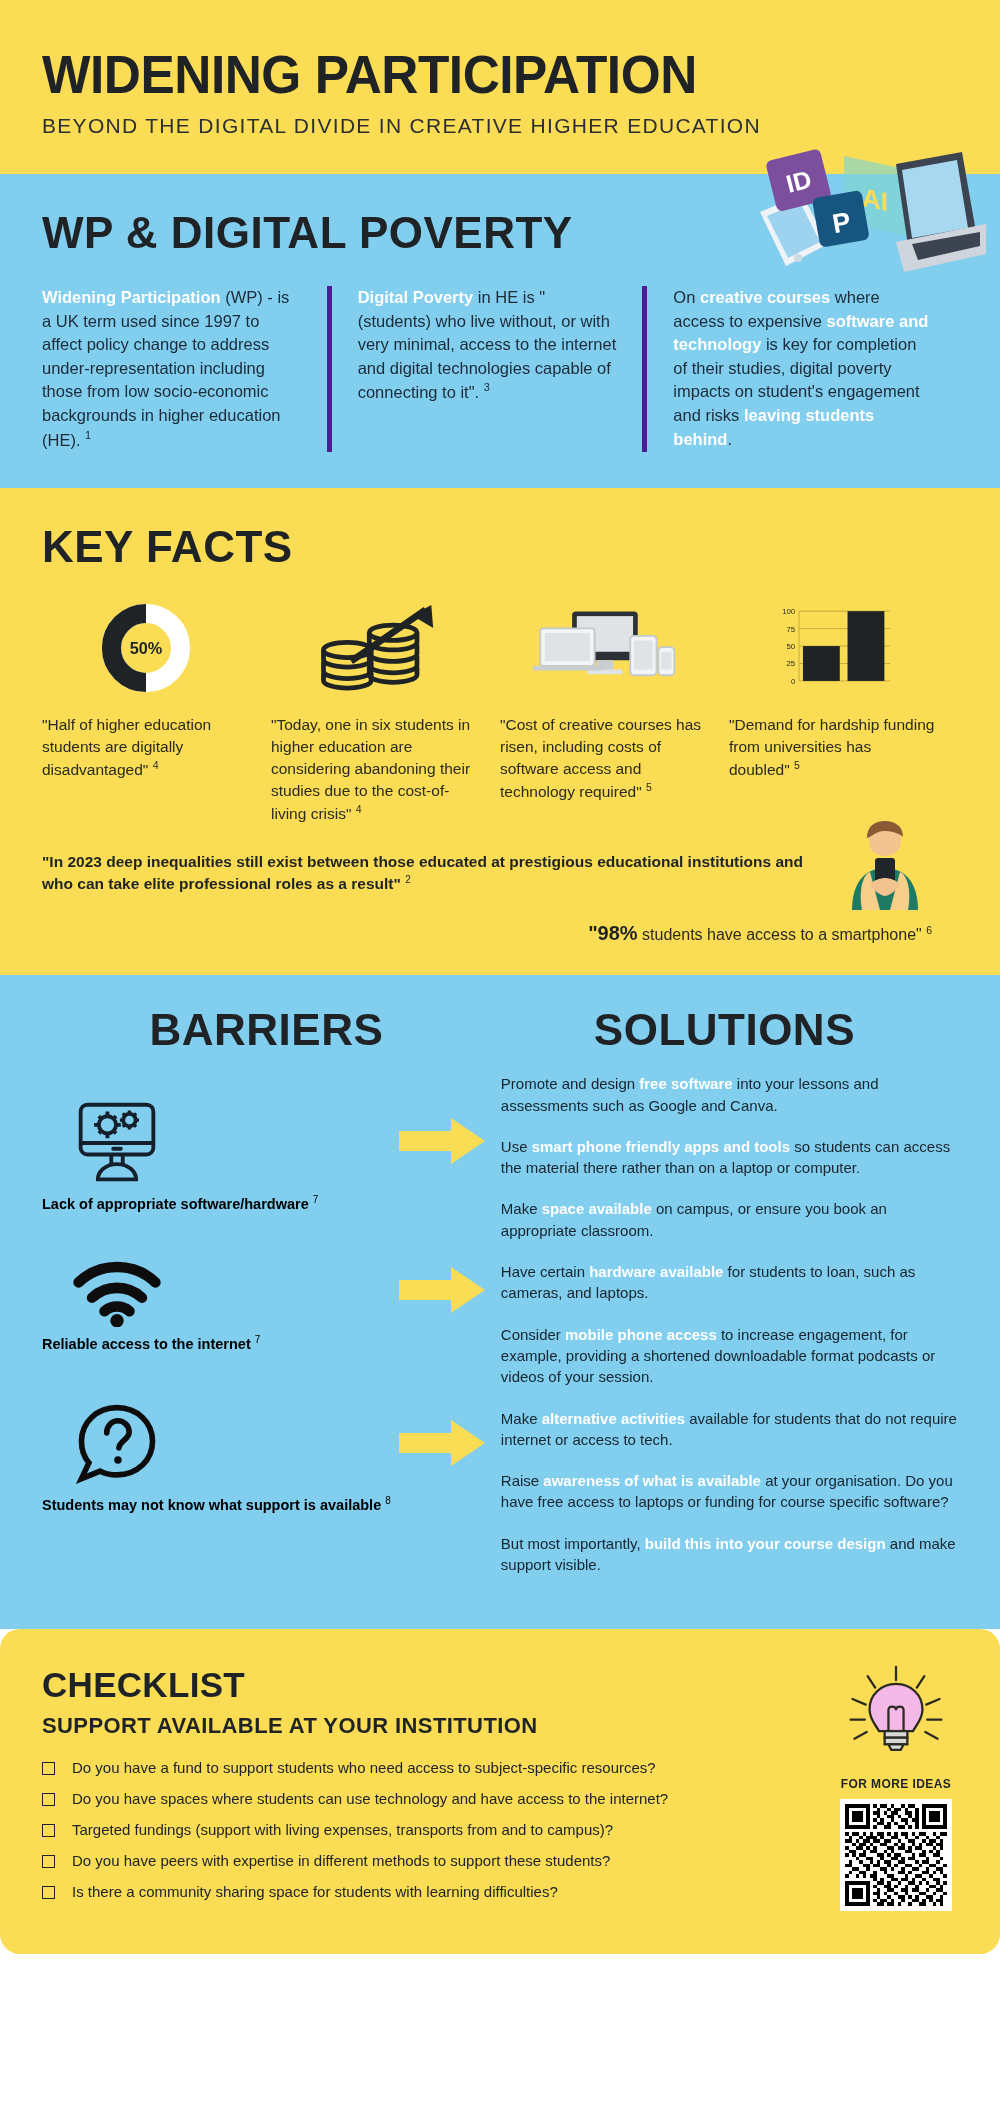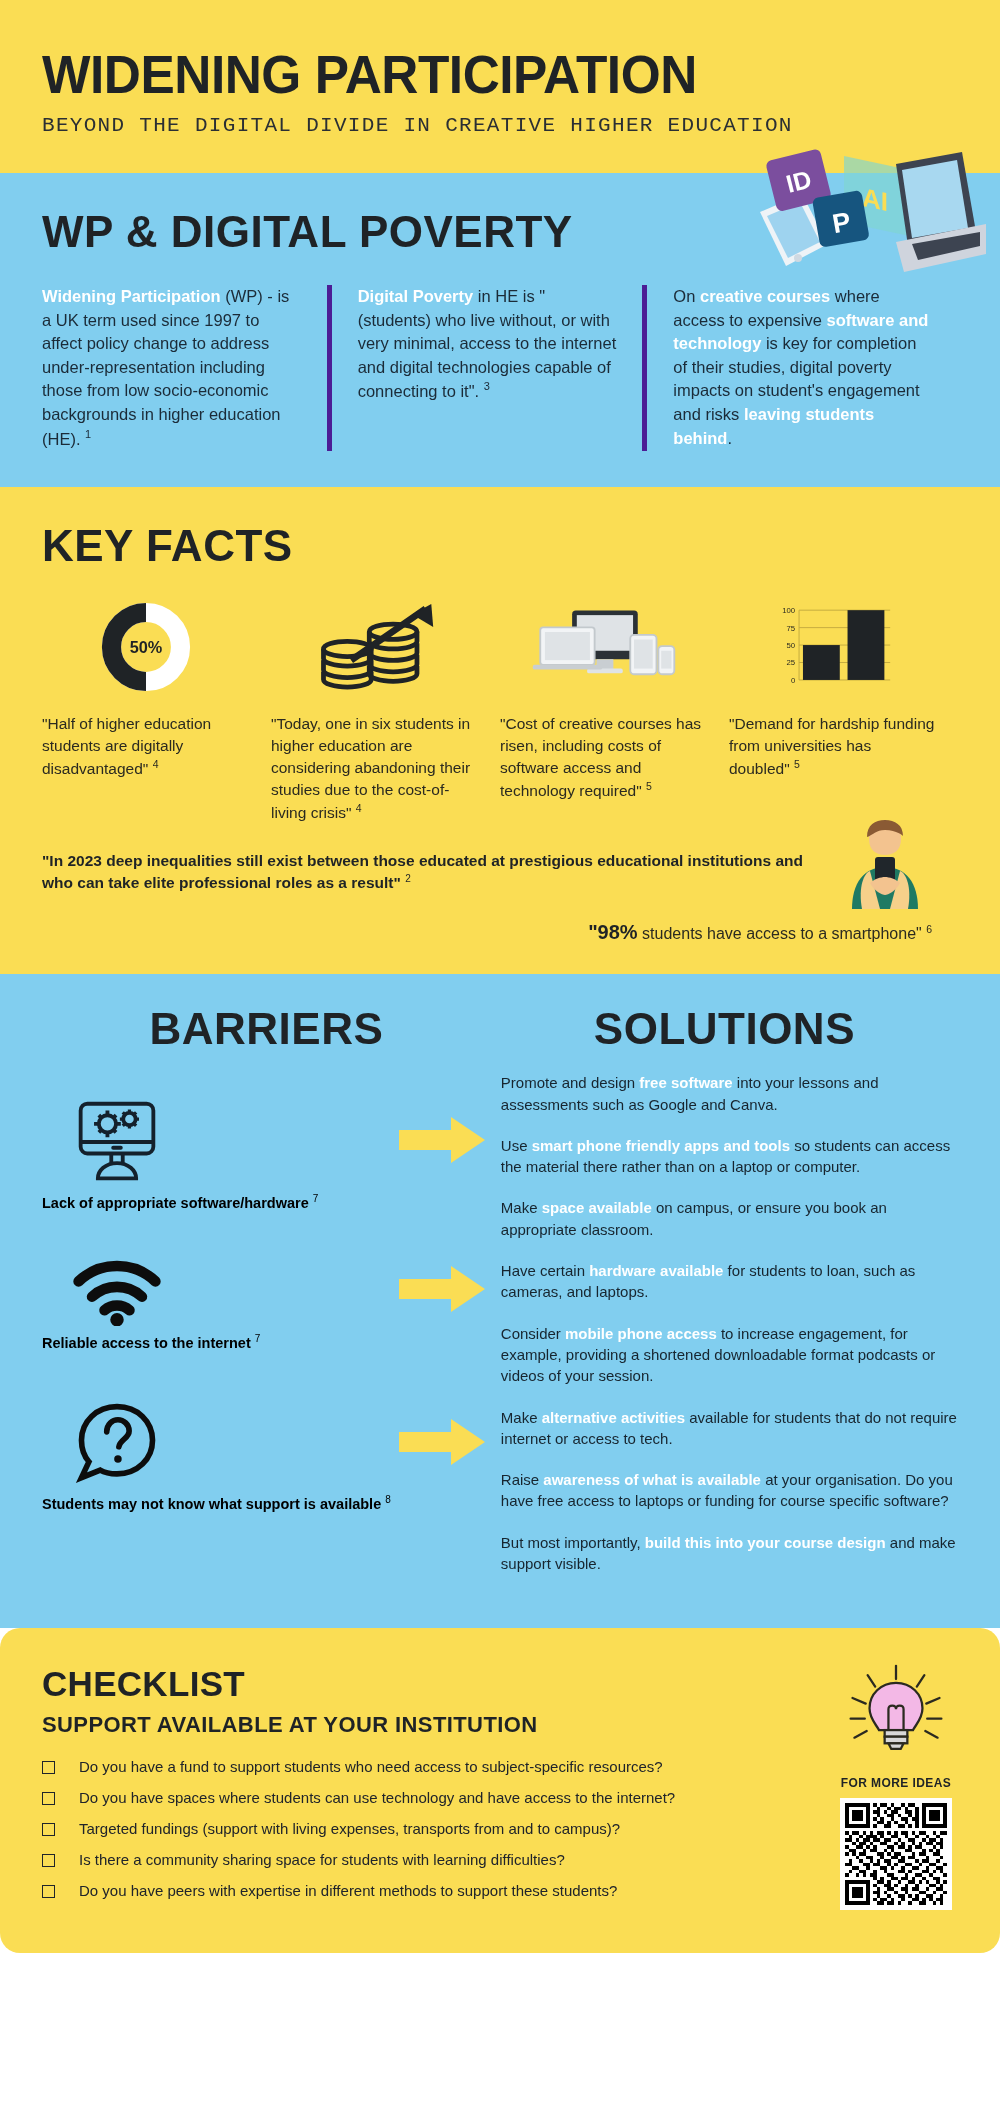--- a/index.html
+++ b/index.html
@@ -25,21 +25,20 @@
     font-stretch: condensed;
     transform: scaleX(0.97);
     transform-origin: left;
   }
   .subtitle {
     margin-top: 12px;
     font-size: 21px;
     letter-spacing: 1.3px;
     color: #2b2f33;
     font-weight: 400;
-    font-family: Liberation Mono, monospace;
   }
 
   
   .devices {
     position: absolute;
     right: 14px;
     top: 146px;
     width: 250px;
     height: 130px;
     z-index: 5;
@@ -143,21 +142,21 @@
   .sol-p b { color: #ffffff; font-weight: 700; }
 
   
   .check-sec { background: #fadd54; padding: 36px 42px 40px 42px; position: relative; border-radius: 20px; }
   .h-check { font-size: 35px; font-weight: 900; color: #1f2326; letter-spacing: 0.3px; }
   .h-check-sub {
     font-size: 22px; font-weight: 900; color: #1f2326;
     letter-spacing: 0.4px; margin-top: 8px; margin-bottom: 20px;
   }
   .check-item {
-    display: flex; align-items: flex-start; gap: 24px;
+    display: flex; align-items: flex-start; gap: 17px;
     font-size: 15px; color: #20242a; margin-bottom: 14px;
   }
   .check-box {
     width: 13px; height: 13px; border: 1.6px solid #20242a;
     flex: none; margin-top: 3px;
   }
   .ideas-block {
     position: absolute; right: 36px; top: 34px;
     width: 136px; text-align: center;
   }
@@ -465,25 +464,25 @@
       <div class="check-item">
         <span class="check-box"></span>
         <span>Do you have spaces where students can use technology and have access to the internet?</span>
       </div>
       <div class="check-item">
         <span class="check-box"></span>
         <span>Targeted fundings (support with living expenses, transports from and to campus)?</span>
       </div>
       <div class="check-item">
         <span class="check-box"></span>
-        <span>Is there a community sharing space for students with learning difficulties?</span>
+        <span>Do you have peers with expertise in different methods to support these students?</span>
       </div>
       <div class="check-item">
         <span class="check-box"></span>
-        <span>Do you have peers with expertise in different methods to support these students?</span>
+        <span>Is there a community sharing space for students with learning difficulties?</span>
       </div>
     </div>
 
     <div class="ideas-block">
       <div>
         <svg viewBox="0 0 120 110" width="120" height="104">
           <g stroke="#2b2a20" stroke-width="2.4" stroke-linecap="round">
             <line x1="60" y1="4" x2="60" y2="18"></line>
             <line x1="30" y1="14" x2="38" y2="26"></line>
             <line x1="90" y1="14" x2="82" y2="26"></line>

